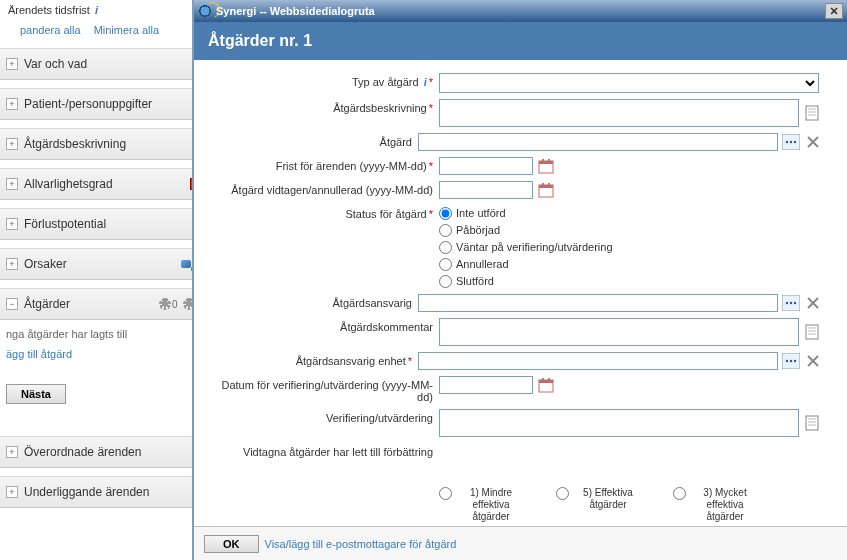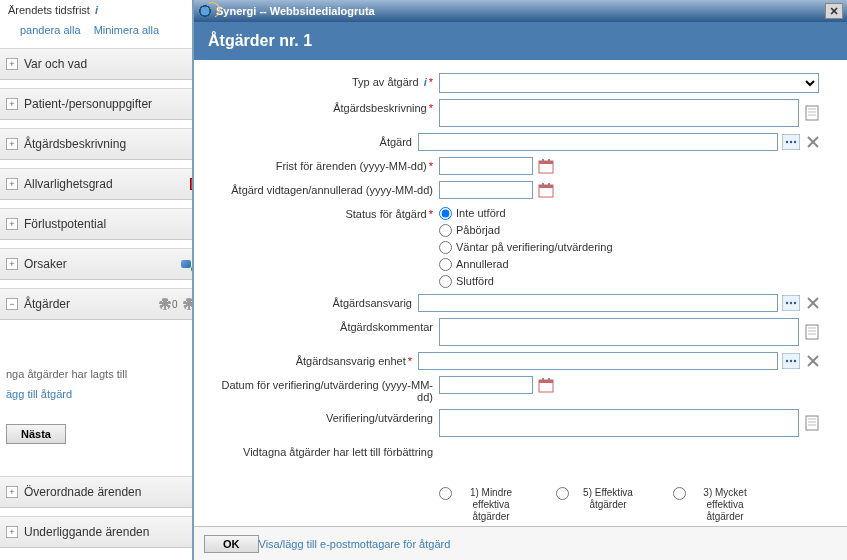--- a/index.html
+++ b/index.html
@@ -14,21 +14,21 @@
 .section .label { flex: 1; color: #333; font-size: 12px; }
 .sev-icon { width: 12px; height: 12px; display: inline-block; background: #d33; border: 1px solid #900; margin-left: 4px; position: relative; }
 .sev-icon::after { content: ""; position: absolute; left: 3px; top: 3px; width: 4px; height: 4px; background: #fff; border-radius: 50%; }
 .orsak-icon { width: 14px; height: 12px; display: inline-block; margin-left: 4px; position: relative; }
 .orsak-icon::before { content: ""; position: absolute; left: 0; top: 2px; width: 10px; height: 8px; background: linear-gradient(135deg,#6aa6dc,#2a6bb0); border-radius: 2px; }
 .orsak-icon::after { content: ""; position: absolute; right: -2px; bottom: -2px; width: 6px; height: 6px; background: #2a9c2a; border-radius: 50%; }
 .gear { width: 12px; height: 12px; display: inline-block; margin-left: 4px; background: radial-gradient(circle at 50% 50%, #999 30%, transparent 32%), conic-gradient(#999 0 10%, transparent 10% 15%, #999 15% 25%, transparent 25% 30%, #999 30% 40%, transparent 40% 45%, #999 45% 55%, transparent 55% 60%, #999 60% 70%, transparent 70% 75%, #999 75% 85%, transparent 85% 90%, #999 90% 100%); border-radius: 50%; }
 .sub-gear { position: relative; }
 .gear-green::after { content: ""; position: absolute; right: -3px; bottom: -3px; width: 6px; height: 6px; background: #2a9c2a; border-radius: 50%; }
 .count0 { font-size: 10px; color: #666; margin-left: 1px; }
-.sub-note { padding: 8px 6px; color: #666; font-size: 11px; margin-top: 40px; }
+.sub-note { padding: 8px 6px; color: #666; font-size: 11px; }
 .link-blue { color: #3b7cba; cursor: pointer; padding: 0 6px; }
 .btn-next { margin: 24px 6px; padding: 3px 14px; background: linear-gradient(#f5f5f5,#dcdcdc); border: 1px solid #999; font-size: 11px; cursor: pointer; font-weight: bold; }
 .dialog { position: absolute; left: 192px; top: 0; width: 655px; height: 560px; background: #fff; border-left: 2px solid #7b9ebd; }
 .title-bar { height: 22px; background: linear-gradient(#9fb9d6,#2b5a8e); color: #fff; display: flex; align-items: center; padding: 0 4px; font-size: 11px; }
 .title-bar .ie-icon { width: 14px; height: 14px; margin-right: 4px; display: inline-block; background: radial-gradient(circle at 50% 50%, #5da0e0 45%, #1a4d7a 46% 60%, transparent 61%); border-radius: 50%; position: relative; }
 .title-bar .ie-icon::after { content: ""; position: absolute; left: 6px; top: -2px; width: 14px; height: 14px; border: 1px solid #f3c64c; border-radius: 50%; border-left-color: transparent; border-bottom-color: transparent; transform: rotate(20deg); }
 .title-bar .title-text { flex: 1; font-weight: bold; }
 .close-x { width: 18px; height: 16px; background: #d8d8d8; border: 1px solid #888; display: flex; align-items: center; justify-content: center; font-size: 11px; font-weight: bold; color: #333; cursor: pointer; }
 .dialog-header { background: #4b7cb0; color: #ffffff; padding: 10px 14px; font-size: 16px; font-weight: bold; }
 .form-area { padding: 10px 10px 10px 0; height: 470px; overflow-y: auto; }
@@ -41,21 +41,21 @@
 input.inp.long, textarea.inp.long { width: 360px; }
 input.inp.short { width: 94px; }
 textarea.inp { height: 28px; resize: none; }
 .icon-btn { width: 18px; height: 18px; display: inline-flex; align-items: center; justify-content: center; cursor: pointer; }
 .cal-icon svg, .note-icon svg, .dots-icon svg, .del-icon svg { display: block; }
 .radio-col { display: flex; flex-direction: column; gap: 4px; padding-top: 2px; }
 .radio-col label, .rate-col label { display: flex; align-items: flex-start; gap: 4px; }
 .rate-row .field { gap: 30px; align-items: flex-start; margin-top: 44px; }
 .rate-col { text-align: center; font-size: 10px; }
 .rate-col .opt-lbl { display: block; line-height: 1.2; max-width: 70px; }
-.footer { position: absolute; bottom: 0; left: 0; right: 0; border-top: 1px solid #c0c0c0; background: #f6f6f6; padding: 6px 10px; height: 34px; display: flex; align-items: center; gap: 0; }
+.footer { position: absolute; bottom: 0; left: 0; right: 0; border-top: 1px solid #c0c0c0; background: #f6f6f6; padding: 6px 10px; height: 34px; display: flex; align-items: center; gap: 6px; }
 .btn-ok { padding: 2px 18px; background: linear-gradient(#f5f5f5,#dcdcdc); border: 1px solid #999; font-size: 11px; font-weight: bold; cursor: pointer; }
 </style>
 </head>
 <body>
 
 <div class="left-panel">
   <div class="top-row">
     <span>Ärendets tidsfrist</span>
     <span class="info-i">i</span>
   </div>

